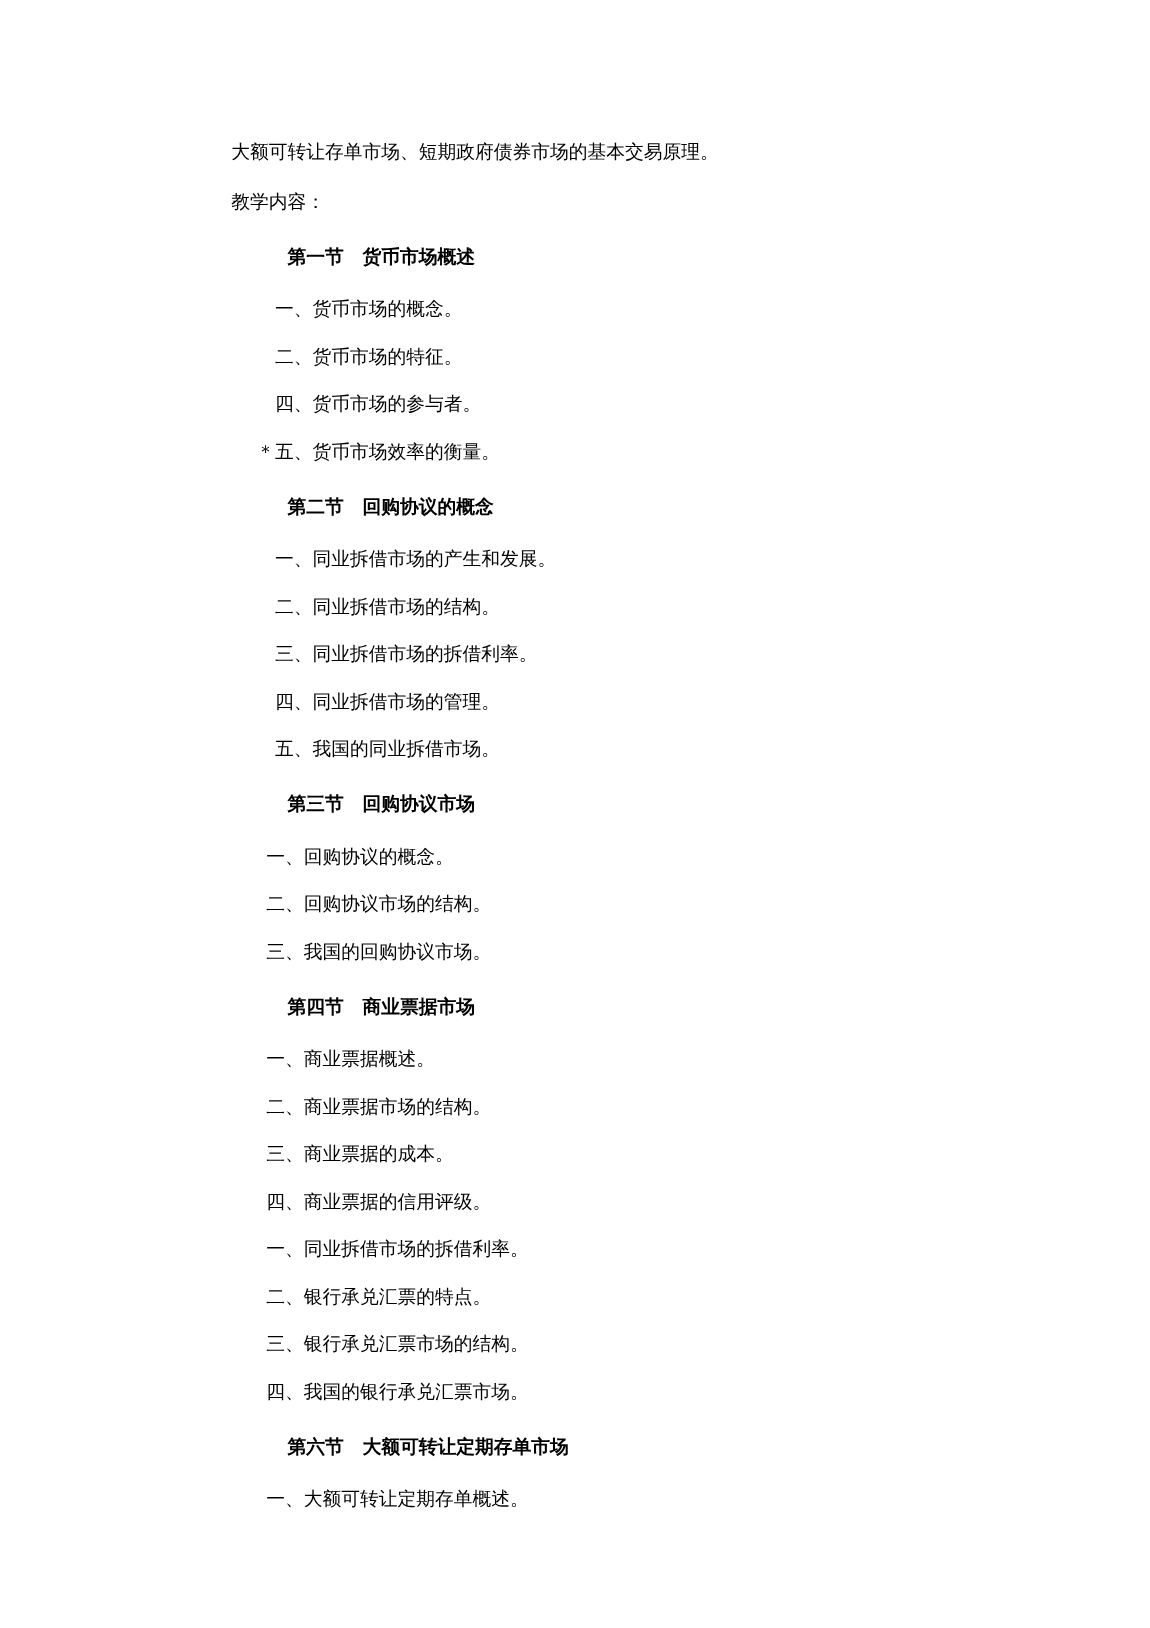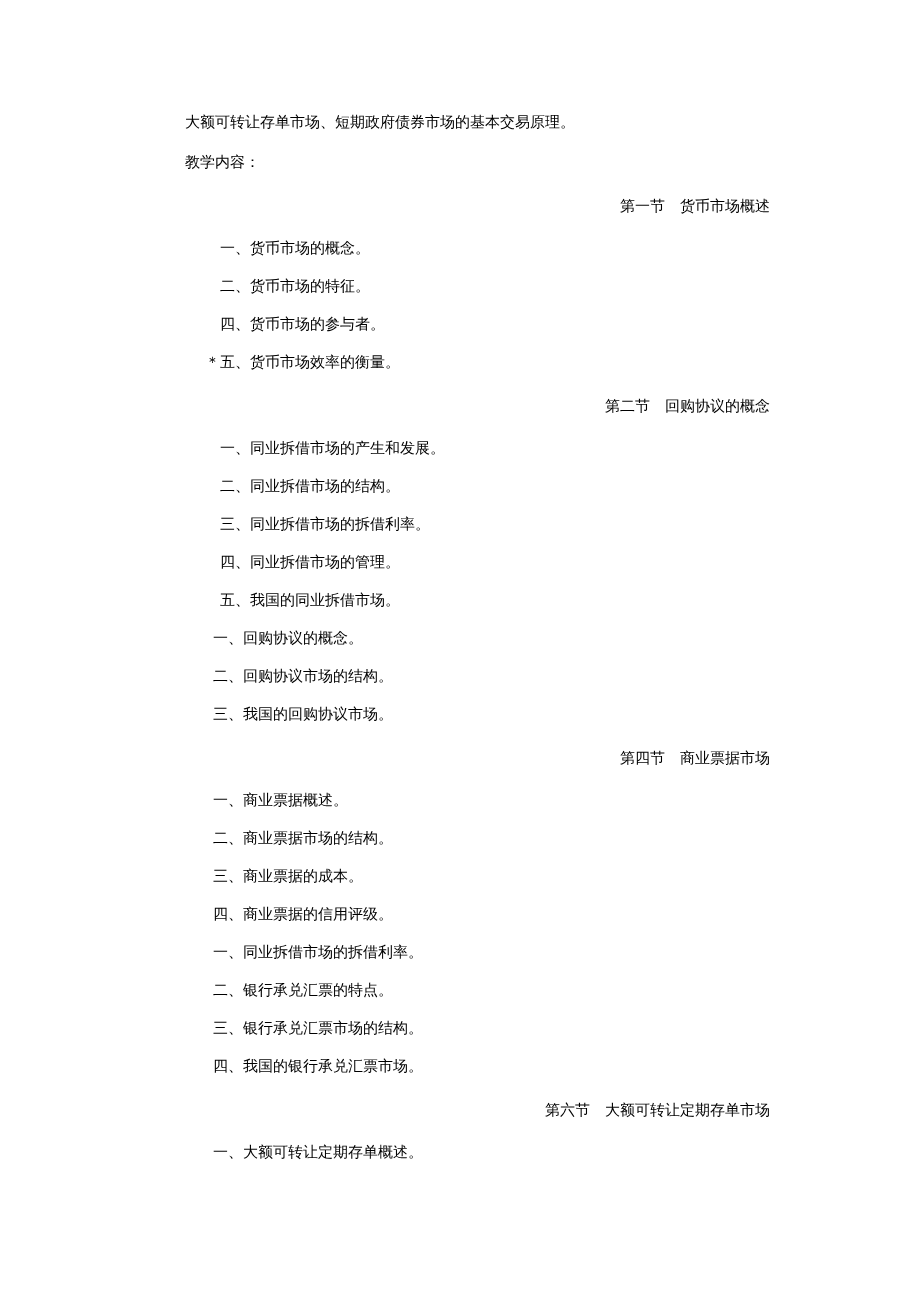--- a/index.html
+++ b/index.html
@@ -17,22 +17,22 @@
       padding: 110px 150px 100px 185px;
       box-sizing: border-box;
     }
     .para {
       margin: 0 0 16px 0;
     }
     .emphasis {
       font-weight: normal;
     }
     .section-title {
-      font-weight: normal;
-      text-align: right;
+      font-weight: bold;
+      text-align: left;
       margin: 20px 0 18px 0;
       padding-left: 45px;
     }
     .item {
       margin: 0 0 14px 0;
       padding-left: 35px;
     }
     .star-row {
       margin: 0 0 14px 0;
       padding-left: 20px;
@@ -57,20 +57,21 @@
   <p class="item">四、货币市场的参与者。</p>
   <p class="star-row">＊五、货币市场效率的衡量。</p>
 
   <p class="section-title">第二节　回购协议的概念</p>
   <p class="item">一、同业拆借市场的产生和发展。</p>
   <p class="item">二、同业拆借市场的结构。</p>
   <p class="item">三、同业拆借市场的拆借利率。</p>
   <p class="item">四、同业拆借市场的管理。</p>
   <p class="item">五、我国的同业拆借市场。</p>
 
+  <p class="section-title">第三节　回购协议市场</p>
   <p class="item-noind">一、回购协议的概念。</p>
   <p class="item-noind">二、回购协议市场的结构。</p>
   <p class="item-noind">三、我国的回购协议市场。</p>
 
   <p class="section-title">第四节　商业票据市场</p>
   <p class="item-noind">一、商业票据概述。</p>
   <p class="item-noind">二、商业票据市场的结构。</p>
   <p class="item-noind">三、商业票据的成本。</p>
   <p class="item-noind">四、商业票据的信用评级。</p>
 

